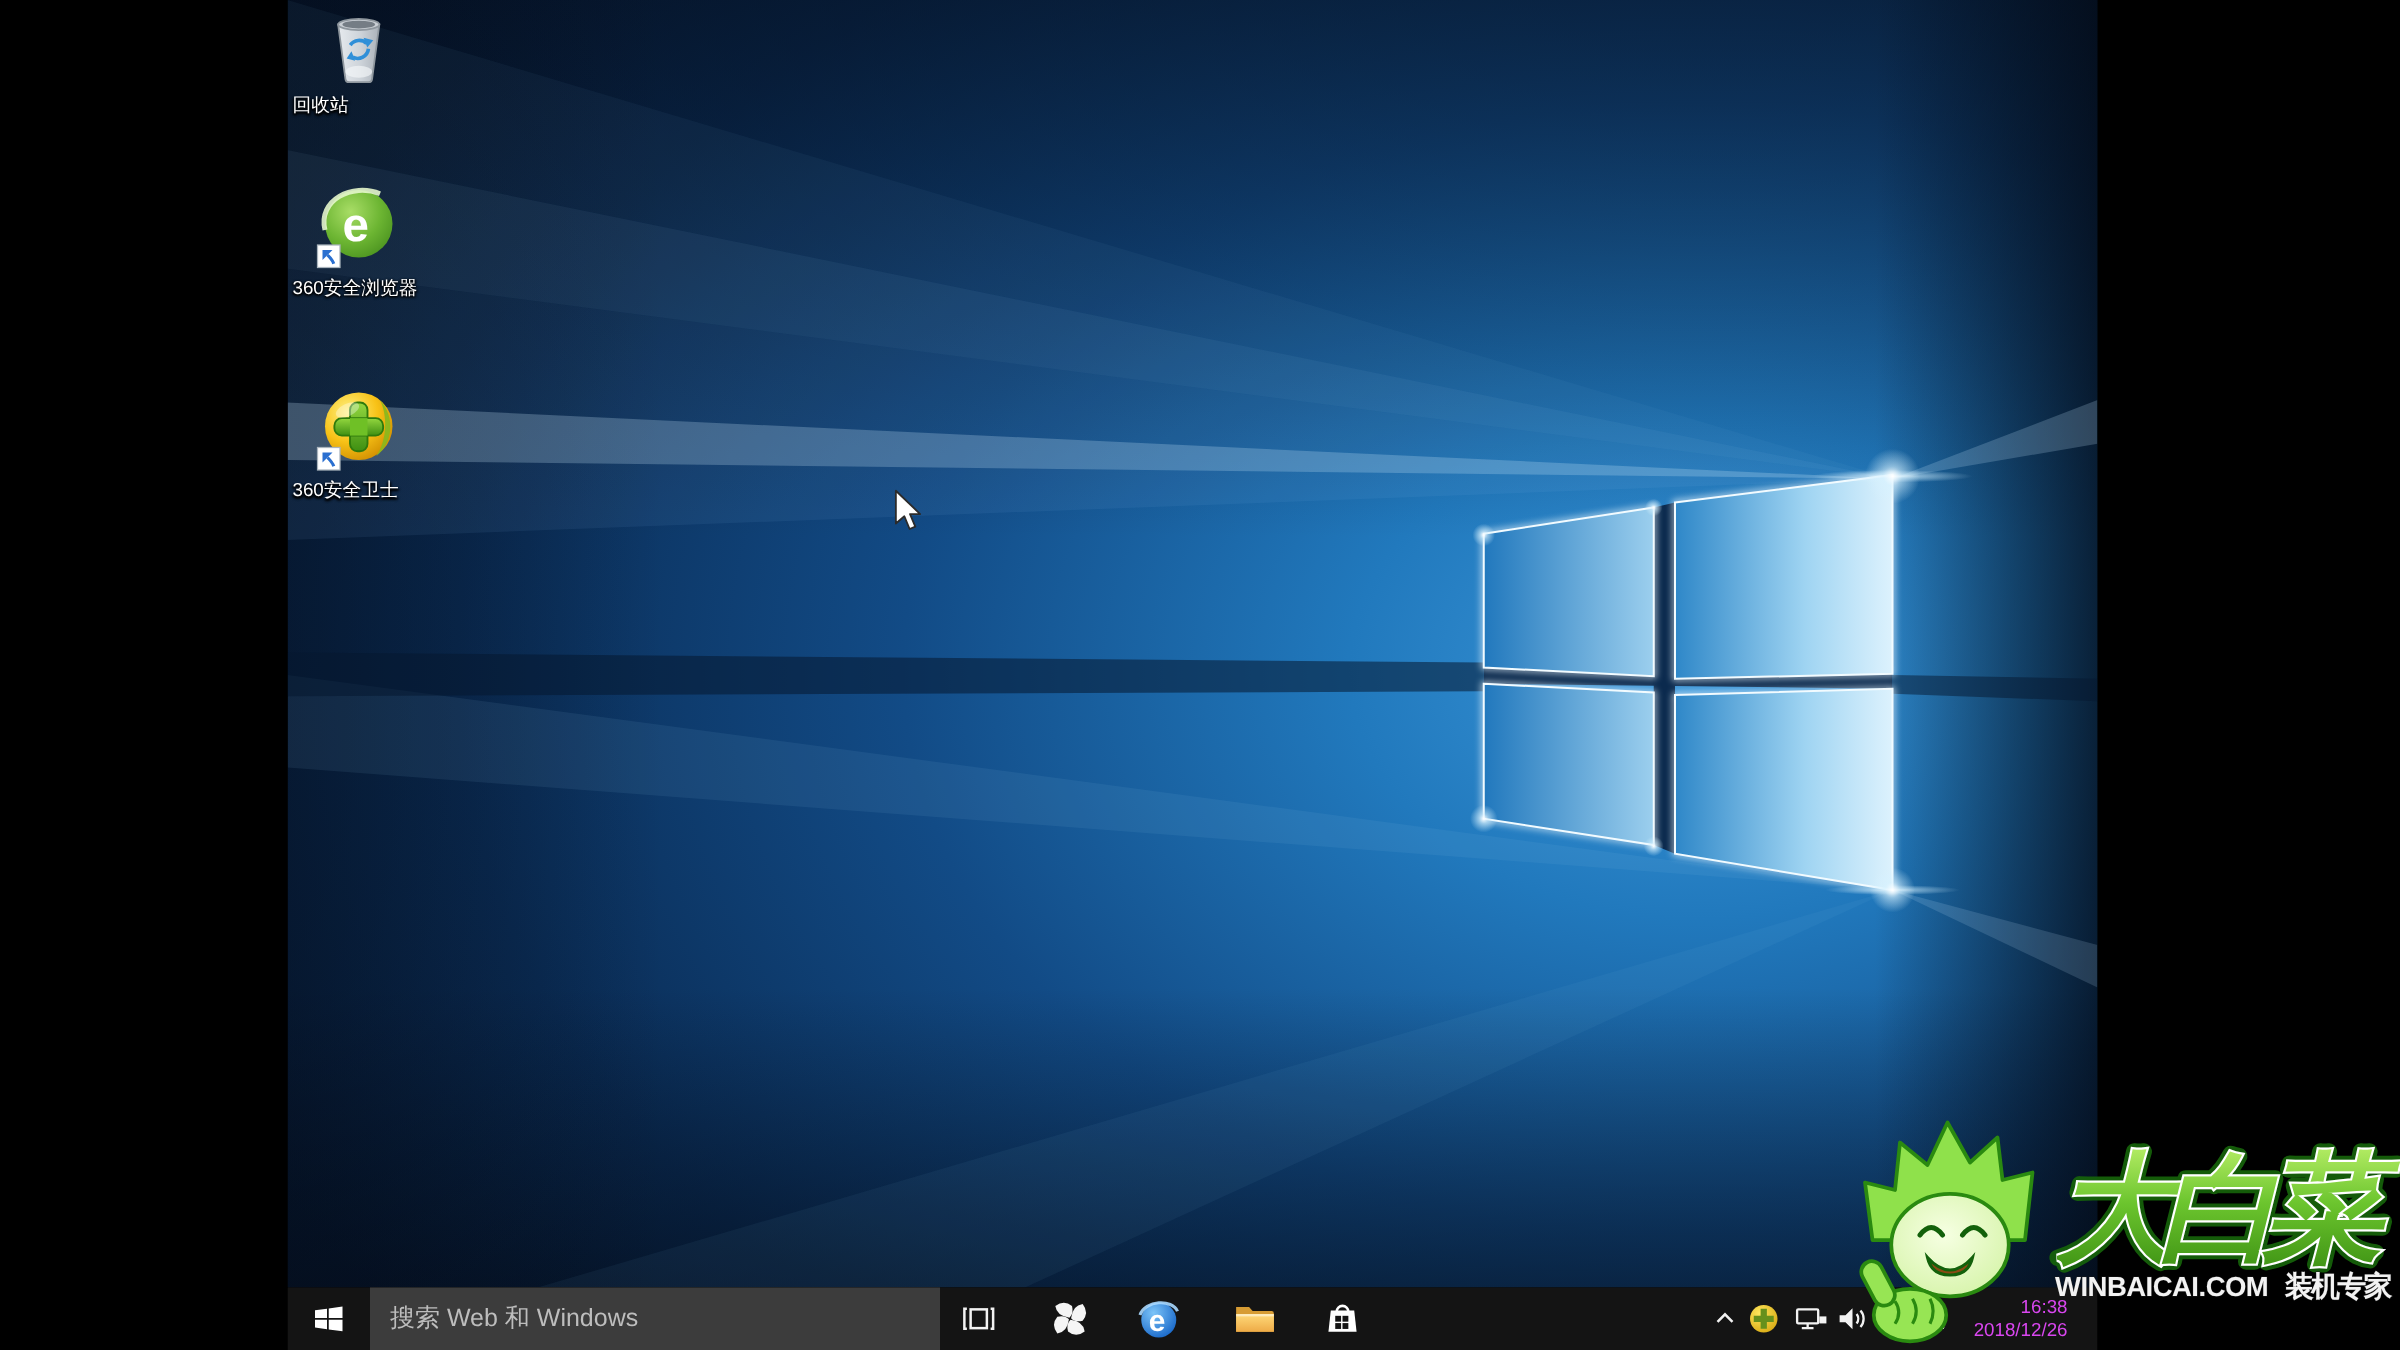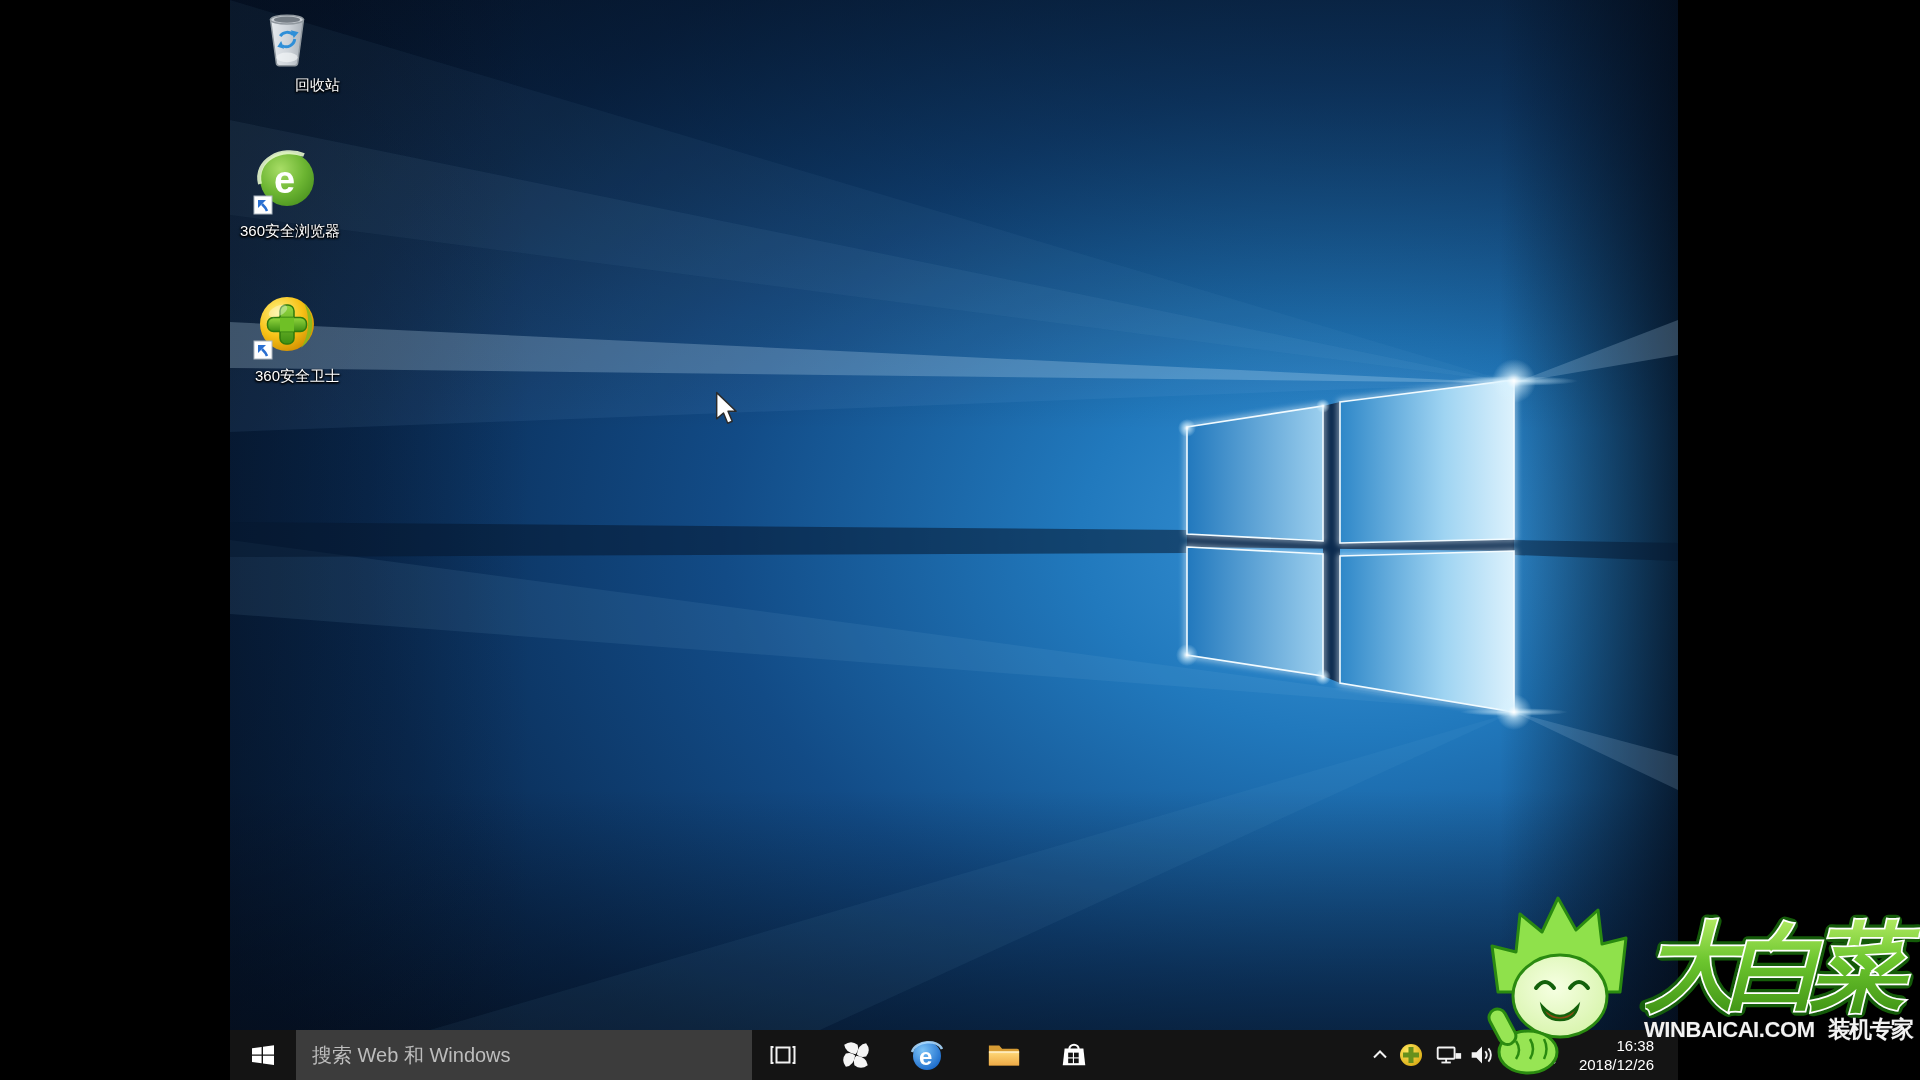--- a/index.html
+++ b/index.html
@@ -13,31 +13,31 @@
   
   .frame {
     position:absolute; left:230px; top:0; width:1448px; height:1080px;
     overflow:hidden;
   }
 
   .wallpaper { position:absolute; left:0; top:0; width:1448px; height:1030px; display:block; }
 
   
   .dicon {
-    position:absolute; left:4px; width:106px; text-align:right;
+    position:absolute; left:4px; width:106px; text-align:left;
     cursor:default;
   }
   .dicon .ic { display:block; margin:0 auto; }
   .dicon .lbl {
     margin-top:3px; color:#fff; font-size:15px; line-height:19px;
     text-shadow:0 1px 2px #000, 1px 1px 2px #000, -1px 1px 2px #000;
   }
   .dicon-recycle { top:6px; }
   .dicon-browser { top:146px; }
-  .dicon-safety  { top:291px; }
+  .dicon-safety  { top:308px; }
 
   
   .taskbar {
     position:absolute; left:0; bottom:0; width:1448px; height:50px;
     background:#141414;
   }
   .tb-abs { position:absolute; top:0; height:50px; display:flex; align-items:center; justify-content:center; }
   .start-button { left:0; width:66px; }
   .searchbox {
     position:absolute; left:66px; top:0; width:456px; height:50px;
@@ -52,21 +52,21 @@
   .tb-btn { width:62px; }
   .btn-taskview { left:522px; } .btn-pinwheel { left:595px; }
   .btn-ie { left:666px; } .btn-explorer { left:743px; } .btn-store { left:813px; }
 
   .tray-ico { width:30px; }
   .tr-chevron { left:1135px; } .tr-360 { left:1166px; } .tr-net { left:1203px; }
   .tr-vol { left:1237px; } .tr-kbd { left:1272px; }
   .tr-ime { left:1302px; width:30px; color:#fff; font-size:19px; }
   .tr-clock {
     left:1338px; width:88px; flex-direction:column; align-items:flex-end;
-    color:#ffffff; font-size:15px; line-height:19px; padding-right:2px;
+    color:#d946ef; font-size:15px; line-height:19px; padding-right:2px;
   }
 
   
   .watermark { position:absolute; left:1478px; top:888px; width:442px; height:192px; z-index:50; pointer-events:none; }
 
   
   .cursor { position:absolute; left:484px; top:391px; z-index:60; }
 
   .bar { position:absolute; top:0; width:230px; height:1080px; background:#000; }
   .bar-l { left:0; } .bar-r { left:1678px; width:242px; }

